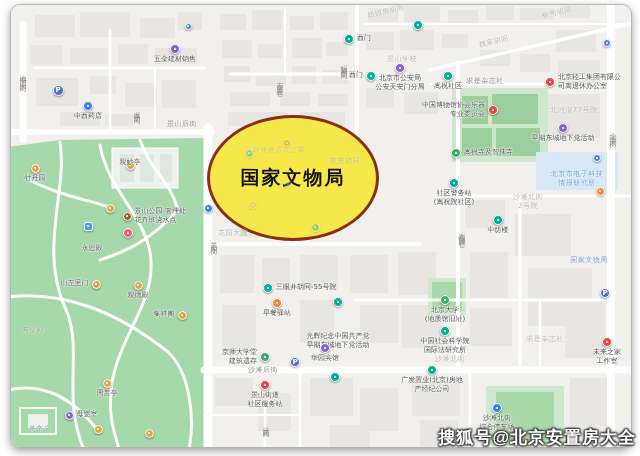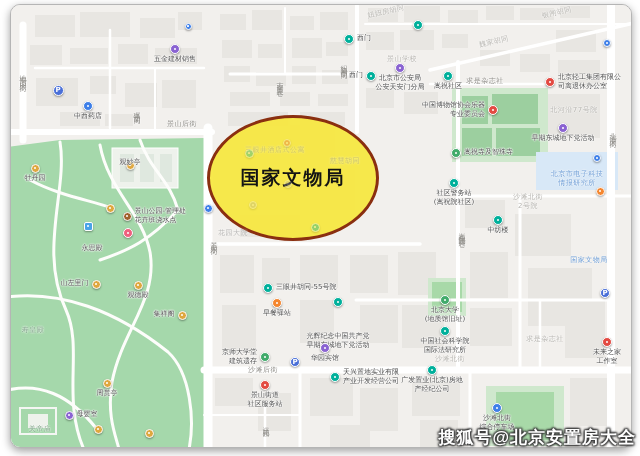--- a/index.html
+++ b/index.html
@@ -228,22 +228,20 @@
     <div class="poi" style="left: 249px; top: 347px; width: 10px; height: 10px; background: rgb(65, 171, 107);"></div>
     <div class="poi-label left" style="left: 154px; top: 343px;">京师大学堂
 建筑遗存</div>
     <div class="poi has-glyph" style="left: 279px; top: 352px; width: 10px; height: 10px; background: rgb(74, 111, 216);">P</div>
     <div class="poi" style="left: 309px; top: 338px; width: 10px; height: 10px; background: rgb(138, 99, 210);"></div>
     <div class="poi-label below" style="left: 268px; top: 349px;">华园宾馆</div>
     <div class="poi" style="left: 249px; top: 375px; width: 10px; height: 10px; background: rgb(227, 74, 66);"></div>
     <div class="poi-label below" style="left: 208px; top: 386px;">景山街道
 社区服务站</div>
     <div class="poi" style="left: 319px; top: 367px; width: 10px; height: 10px; background: rgb(0, 176, 155);"></div>
-    <div class="poi-label right" style="left: 332px; top: 363px;">天兴置地实业有限
-产业开发经营公司</div>
     <div class="poi" style="left: 429px; top: 290px; width: 10px; height: 10px; background: rgb(65, 171, 107);"></div>
     <div class="poi-label below" style="left: 388px; top: 301px;">北京大学
 (地质馆旧址)</div>
     <div class="poi" style="left: 429px; top: 321px; width: 10px; height: 10px; background: rgb(0, 176, 155);"></div>
     <div class="poi-label below" style="left: 388px; top: 332px;">中国社会科学院
 国际法研究所</div>
     <div class="poi" style="left: 416px; top: 360px; width: 10px; height: 10px; background: rgb(0, 176, 155);"></div>
     <div class="poi-label below" style="left: 375px; top: 371px;">广发置业(北京)房地
 产经纪公司</div>
     <div class="poi" style="left: 481px; top: 398px; width: 10px; height: 10px; background: rgb(62, 127, 232);"></div>

